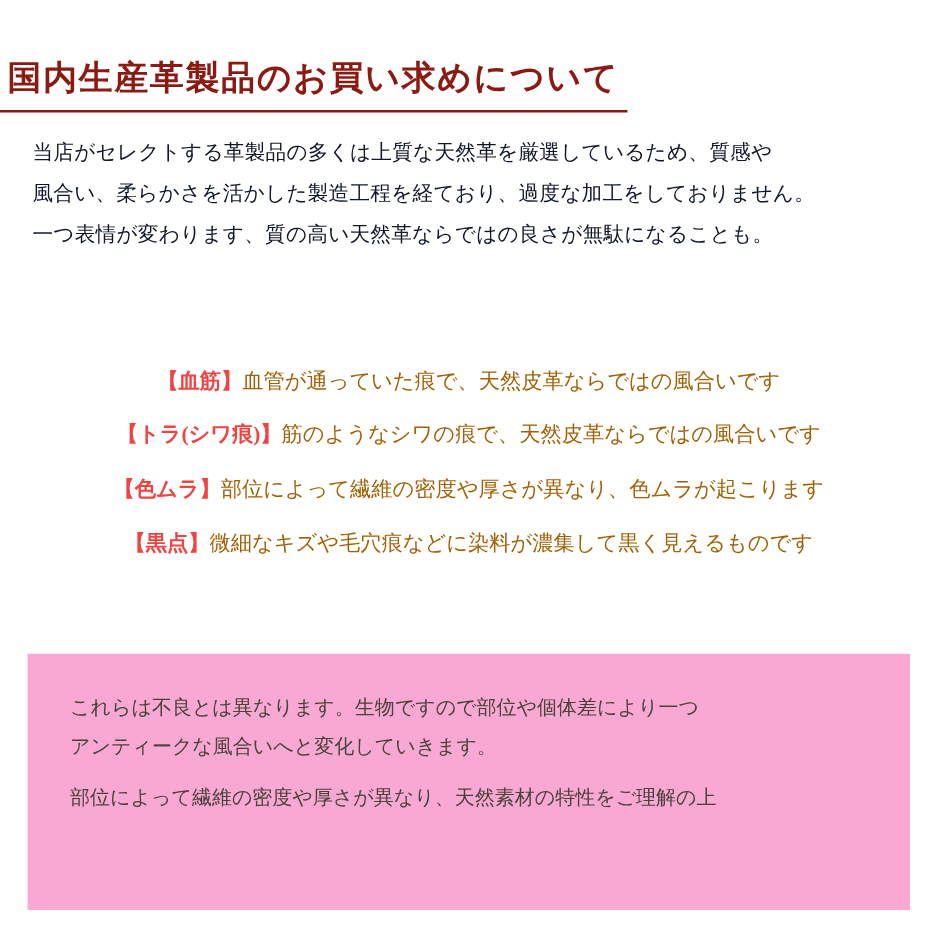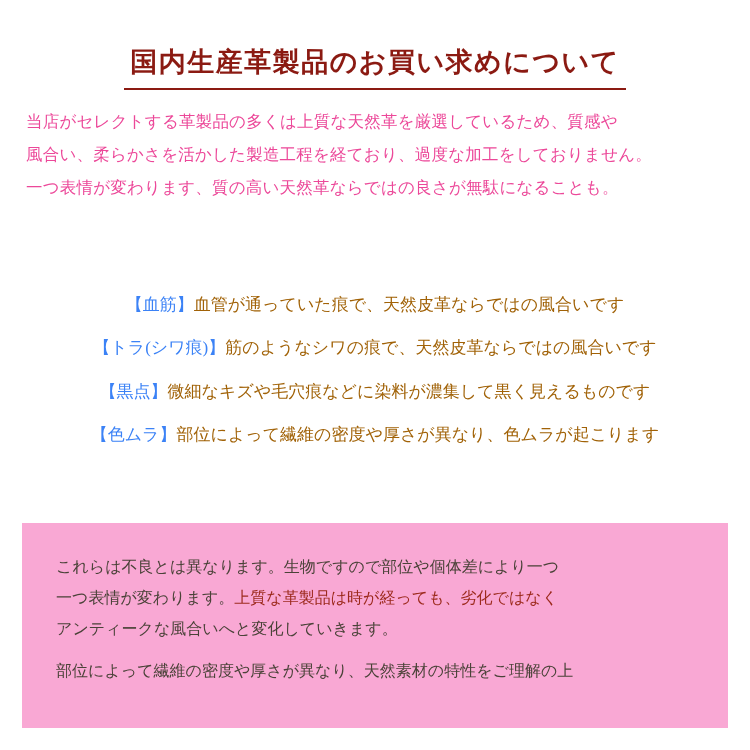--- a/index.html
+++ b/index.html
@@ -21,42 +21,41 @@
     box-sizing: border-box;
     padding: 0;
   }
 
   
   .title-wrap {
     position: absolute;
     top: 26px;
     left: 0;
     width: 750px;
-    text-align: center;
   }
   .title {
     display: inline-block;
     font-size: 27px;
     font-weight: bold;
     letter-spacing: 1.5px;
     color: #8b1a12;
     padding: 2px 6px 10px 6px;
     border-bottom: 2px solid #8b1a12;
     line-height: 1.2;
   }
 
   
   .intro {
     position: absolute;
     top: 105px;
     left: 26px;
     width: 700px;
     font-size: 16.5px;
     line-height: 2.0;
-    color: #ec4899;
+    color: #0f172a;
     letter-spacing: 0.2px;
   }
   .intro div {
     white-space: nowrap;
   }
 
   
   .features {
     position: absolute;
     top: 292px;
@@ -65,22 +64,22 @@
   }
   .feature-row {
     text-align: center;
     font-size: 17px;
     line-height: 1.55;
     margin-bottom: 17px;
     color: #3f3f3f;
     white-space: nowrap;
   }
   .feature-tag {
-    color: #3b82f6;
-    font-weight: normal;
+    color: #ef4444;
+    font-weight: bold;
   }
   .feature-text {
     color: #a16207;
   }
 
   
   .note {
     position: absolute;
     left: 22px;
     top: 523px;
@@ -119,28 +118,27 @@
   </div>
 
   <div class="features">
     <div class="feature-row">
       <span class="feature-tag">【血筋】</span><span class="feature-text">血管が通っていた痕で、天然皮革ならではの風合いです</span>
     </div>
     <div class="feature-row">
       <span class="feature-tag">【トラ(シワ痕)】</span><span class="feature-text">筋のようなシワの痕で、天然皮革ならではの風合いです</span>
     </div>
     <div class="feature-row">
-      <span class="feature-tag">【黒点】</span><span class="feature-text">微細なキズや毛穴痕などに染料が濃集して黒く見えるものです</span>
+      <span class="feature-tag">【色ムラ】</span><span class="feature-text">部位によって繊維の密度や厚さが異なり、色ムラが起こります</span>
     </div>
     <div class="feature-row">
-      <span class="feature-tag">【色ムラ】</span><span class="feature-text">部位によって繊維の密度や厚さが異なり、色ムラが起こります</span>
+      <span class="feature-tag">【黒点】</span><span class="feature-text">微細なキズや毛穴痕などに染料が濃集して黒く見えるものです</span>
     </div>
   </div>
 
   <div class="note">
     <div class="note-line">これらは不良とは異なります。生物ですので部位や個体差により一つ</div>
-    <div class="note-line"><span>一つ表情が変わります。</span><span class="accent">上質な革製品は時が経っても、劣化ではなく</span></div>
     <div class="note-line accent">アンティークな風合いへと変化していきます。</div>
     <div class="note-gap"></div>
     <div class="note-line">部位によって繊維の密度や厚さが異なり、天然素材の特性をご理解の上</div>
   </div>
 
 </div>
 
 </body></html>

